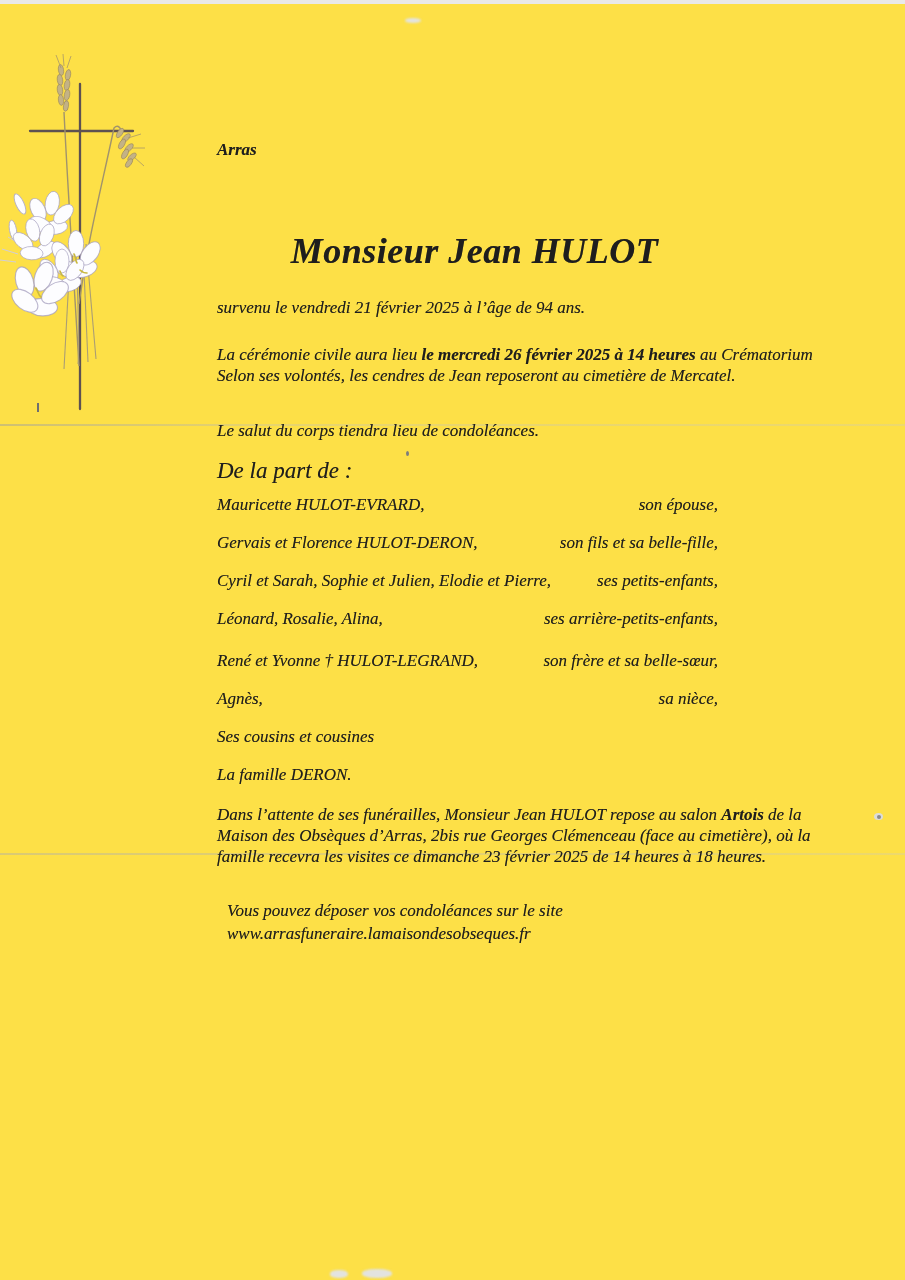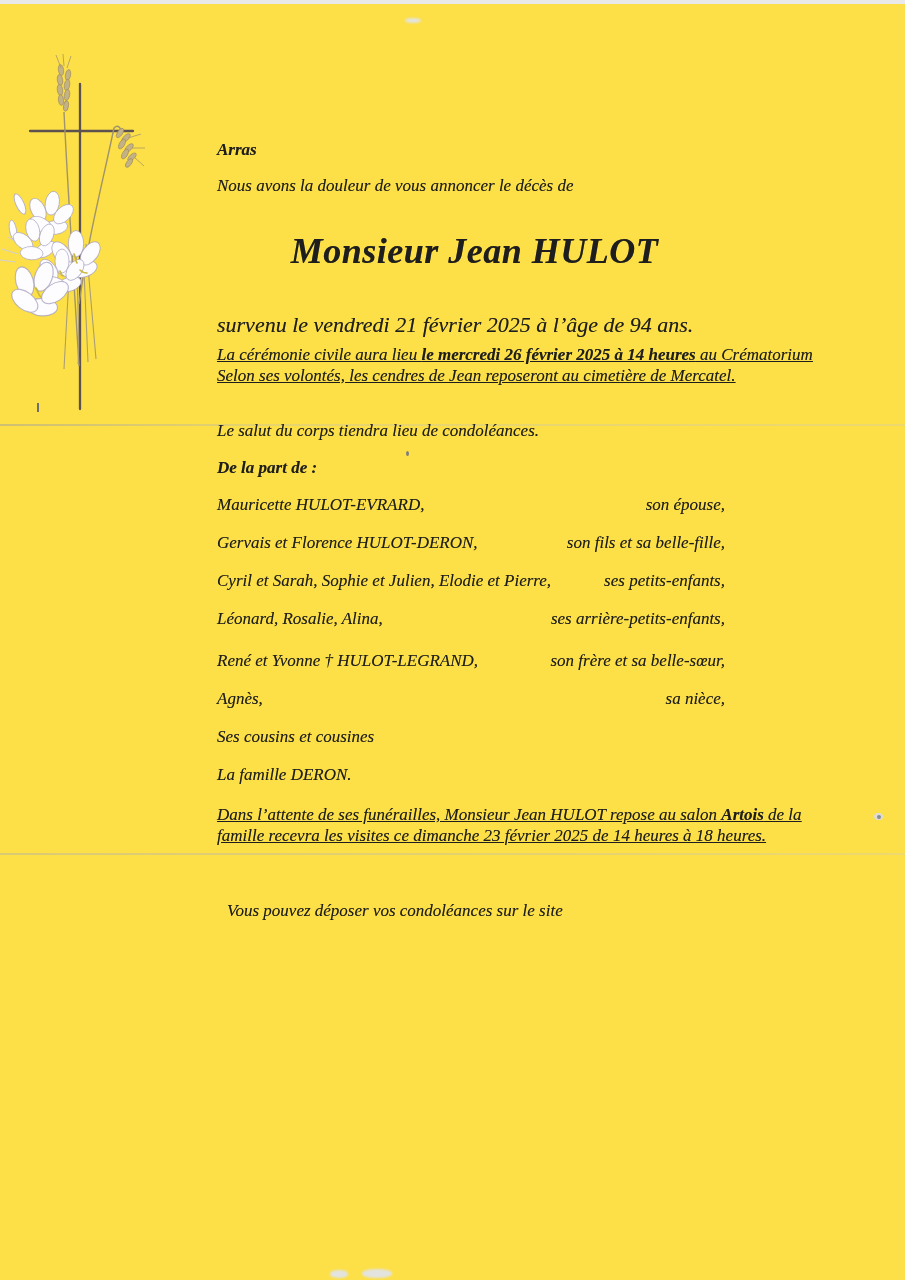--- a/index.html
+++ b/index.html
@@ -7,30 +7,30 @@
     position:relative;width:905px;height:1280px;margin:4px auto;
     background:#fde047;overflow:hidden;
     font-family:"Liberation Serif","DejaVu Serif",serif;
     color:#1e1e1e;font-style:italic;
   }
   .abs{position:absolute;white-space:nowrap;}
   .city{left:217px;top:136px;font-weight:bold;font-size:17px;}
   .intro{left:217px;top:172px;font-size:17px;}
   .title{left:203px;top:226px;width:543px;text-align:center;
          font-weight:bold;font-size:36px;letter-spacing:.5px;white-space:nowrap;}
-  .death{left:217px;top:308px;font-size:22px;}
-  .para{left:217px;top:340px;font-size:17px;line-height:21px;text-decoration:underline;}
+  .death{left:217px;top:294px;font-size:17px;}
+  .para{left:217px;top:340px;font-size:17px;line-height:21px;}
   .para .ln{white-space:nowrap;}
   .b{font-weight:bold;}
   .salute{left:217px;top:417px;font-size:17px;}
-  .from{left:217px;top:454px;font-size:17px;font-weight:bold;}
+  .from{left:217px;top:454px;font-size:23px;}
   .family{left:217px;top:0;width:513px;height:0;}
   .frow{position:absolute;left:0;width:513px;font-size:17px;}
   .fname{position:absolute;left:0;white-space:nowrap;}
-  .frel{position:absolute;right:5px;white-space:nowrap;}
+  .frel{position:absolute;right:12px;white-space:nowrap;}
   .closing{left:217px;top:800px;font-size:17px;line-height:21px;}
   .footer{left:227px;top:895px;width:590px;text-align:left;
           font-size:17px;line-height:23px;}
   .txt{text-shadow:0 0 .4px rgba(20,20,20,.45);}
   
   .hline{position:absolute;left:0;width:905px;height:2px;pointer-events:none;}
   .hl1{top:420px;background:linear-gradient(90deg,rgba(160,160,155,.5),rgba(190,190,185,.35) 30%,rgba(200,200,195,.3));}
   .hl2{top:849px;background:linear-gradient(90deg,rgba(175,175,170,.45),rgba(200,200,195,.3));}
   .speck{position:absolute;pointer-events:none;border-radius:50%;}
   .tick{position:absolute;left:37px;top:399px;width:2px;height:9px;background:#6f6f6f;pointer-events:none;}
@@ -154,21 +154,20 @@
   <div class="tick"></div>
   <div class="speck" style="left:406px;top:447px;width:3px;height:5px;background:#7d7d7d;"></div>
   <div class="speck" style="left:874px;top:809px;width:9px;height:7px;background:#dcdcd9;"></div>
   <div class="speck" style="left:877px;top:811px;width:4px;height:4px;background:#8a8a8a;"></div>
   <div class="smudge" style="left:405px;top:14px;width:16px;height:5px;"></div>
   <div class="smudge" style="left:330px;top:1266px;width:18px;height:8px;"></div>
   <div class="smudge" style="left:362px;top:1265px;width:30px;height:9px;"></div>
 
   <div class="abs city txt">Arras</div>
 
-  <div class="abs intro txt">Nous avons la douleur de vous annoncer le décès de</div>
 
   <div class="abs title txt">Monsieur Jean HULOT</div>
 
   <div class="abs death txt">survenu le vendredi 21 février 2025 à l’âge de 94 ans.</div>
 
   <div class="abs para txt">
     <div class="ln"><span>La cérémonie civile aura lieu </span><span class="b">le mercredi 26 février 2025 à 14 heures</span><span> au Crématorium</span></div>
     <div class="ln">Selon ses volontés, les cendres de Jean reposeront au cimetière de Mercatel.</div>
   </div>
 
@@ -206,20 +205,22 @@
       <span class="frel"></span>
     </div>
     <div class="frow txt" style="top:761px;">
       <span class="fname">La famille DERON.</span>
       <span class="frel"></span>
     </div>
   </div>
 
   <div class="abs para closing txt">
     <div class="ln"><span>Dans l’attente de ses funérailles, Monsieur Jean HULOT repose au salon </span><span class="b">Artois</span><span> de la</span></div>
+    <div class="ln">Maison des Obsèques d’Arras, 2bis rue Georges Clémenceau (face au cimetière), où la</div>
     <div class="ln">famille recevra les visites ce dimanche 23 février 2025 de 14 heures à 18 heures.</div>
   </div>
 
   <div class="abs footer txt">
     <div>Vous pouvez déposer vos condoléances sur le site</div>
+    <div>www.arrasfuneraire.lamaisondesobseques.fr</div>
   </div>
 
 </div>
 
 </body></html>

